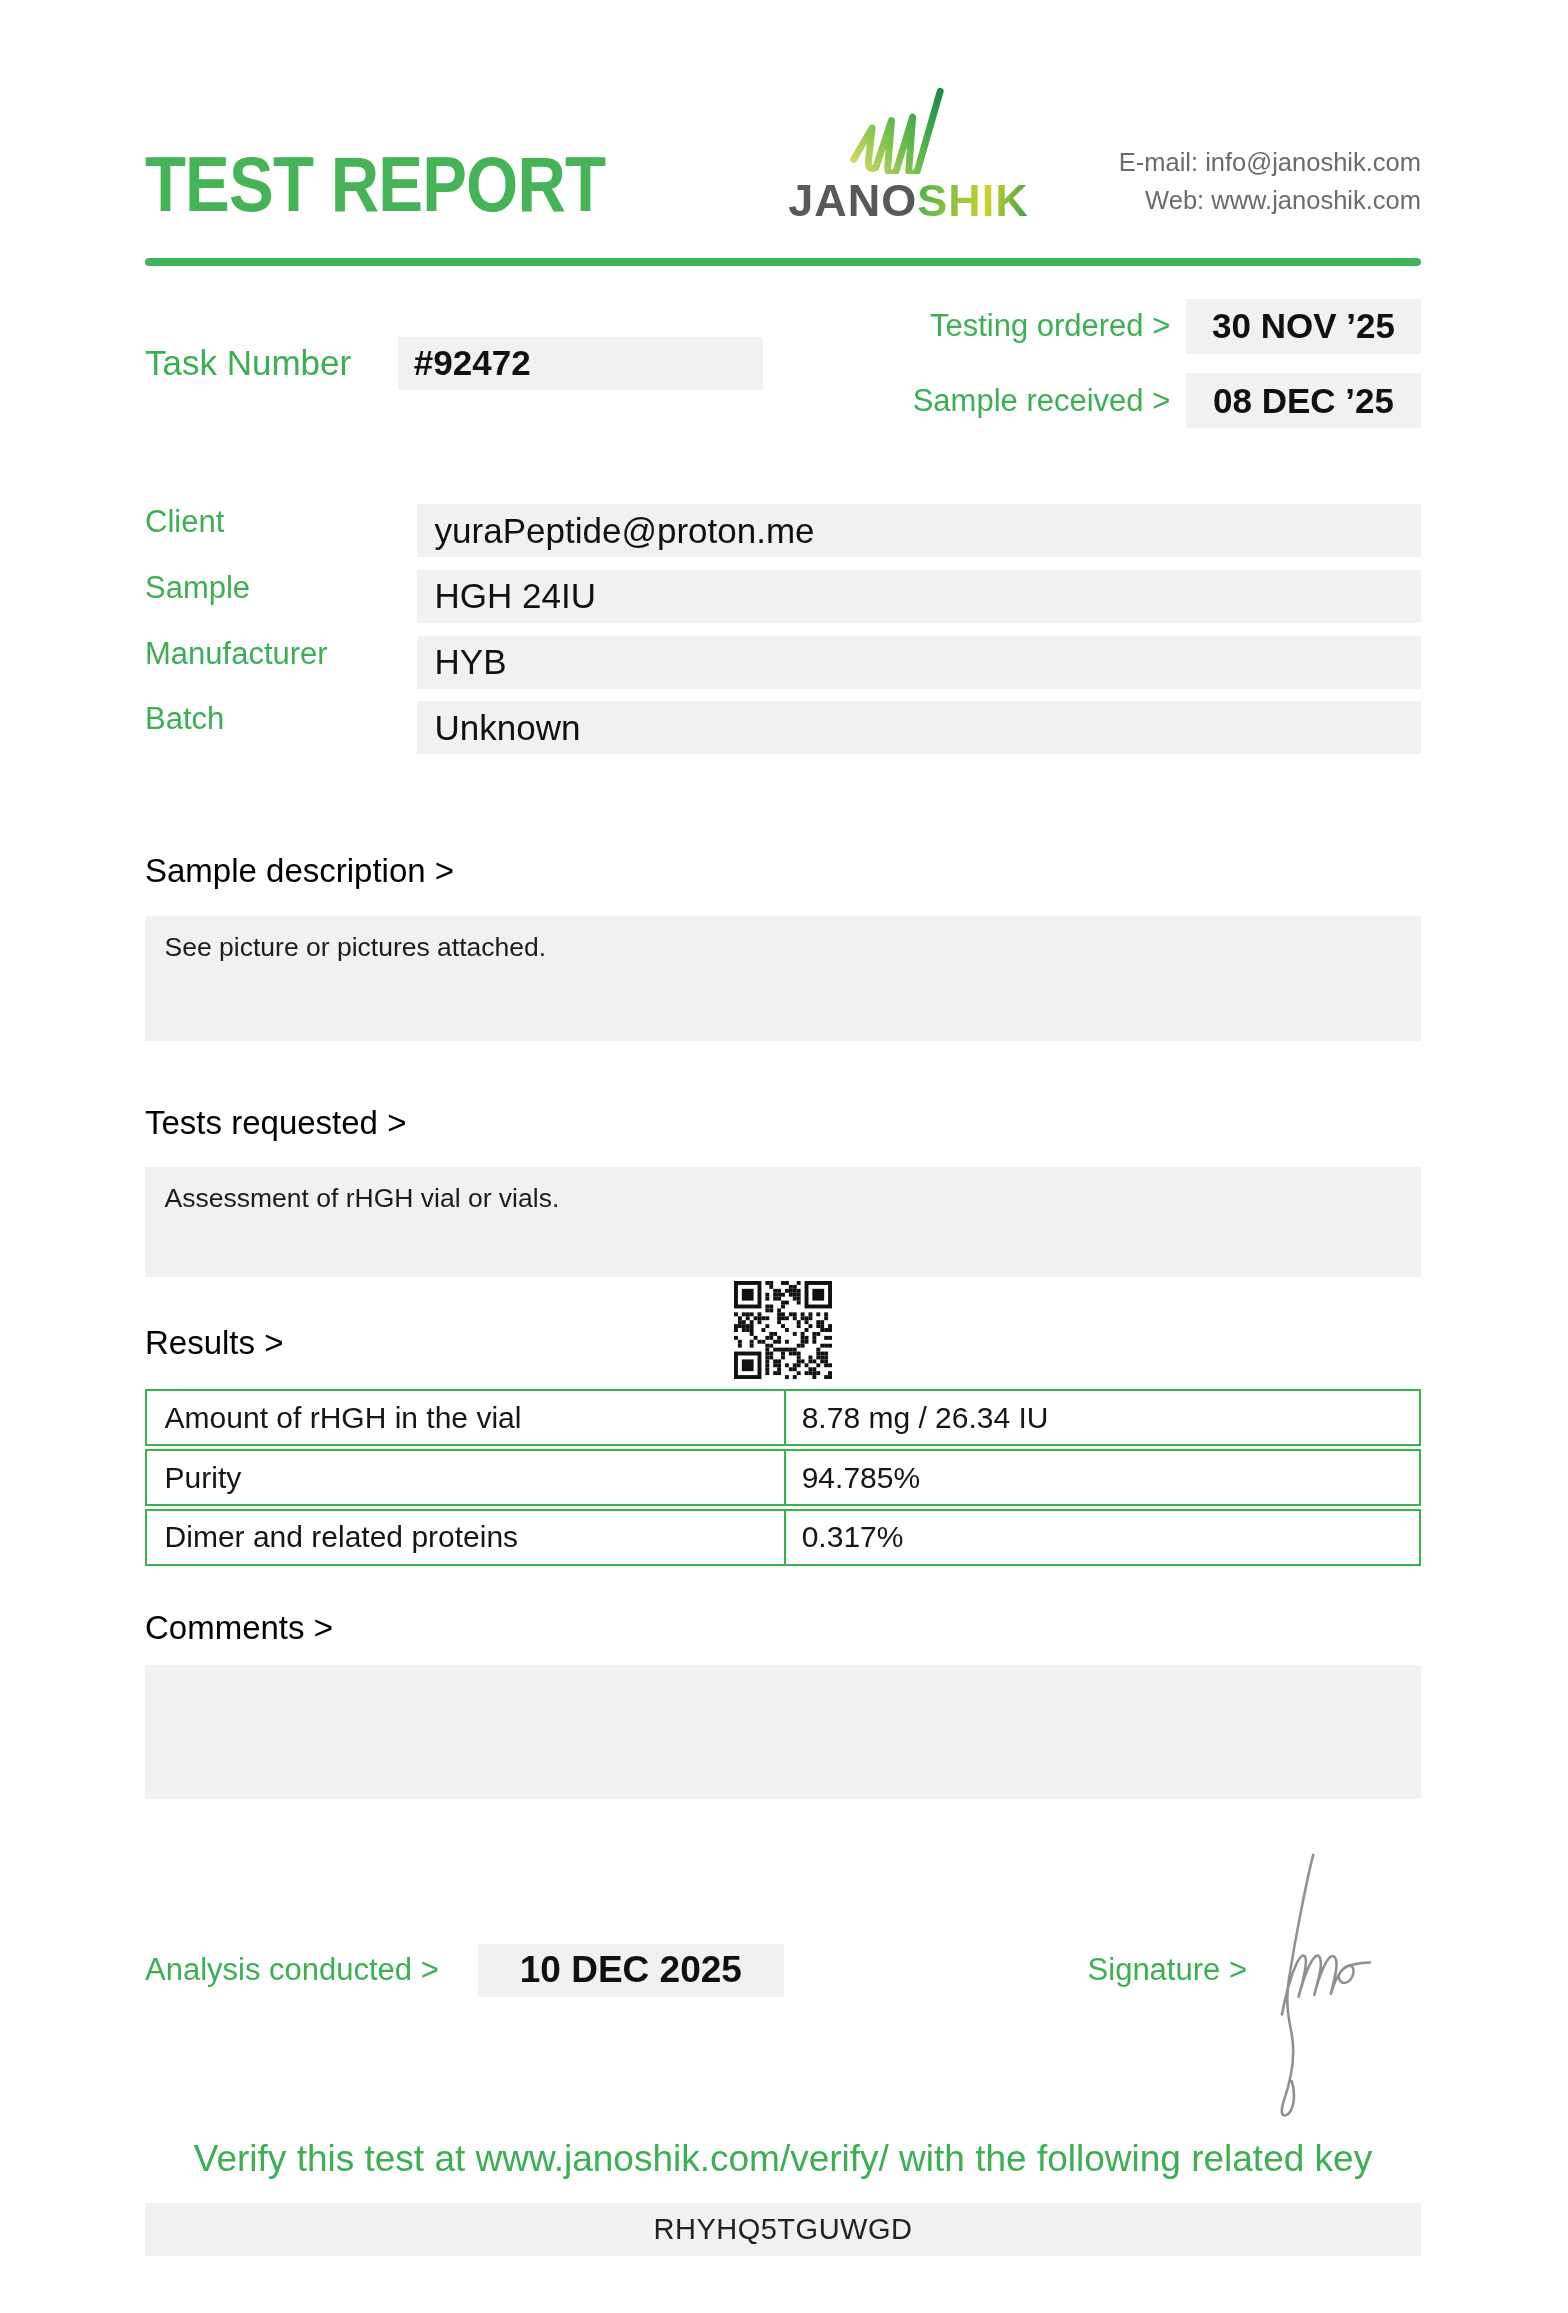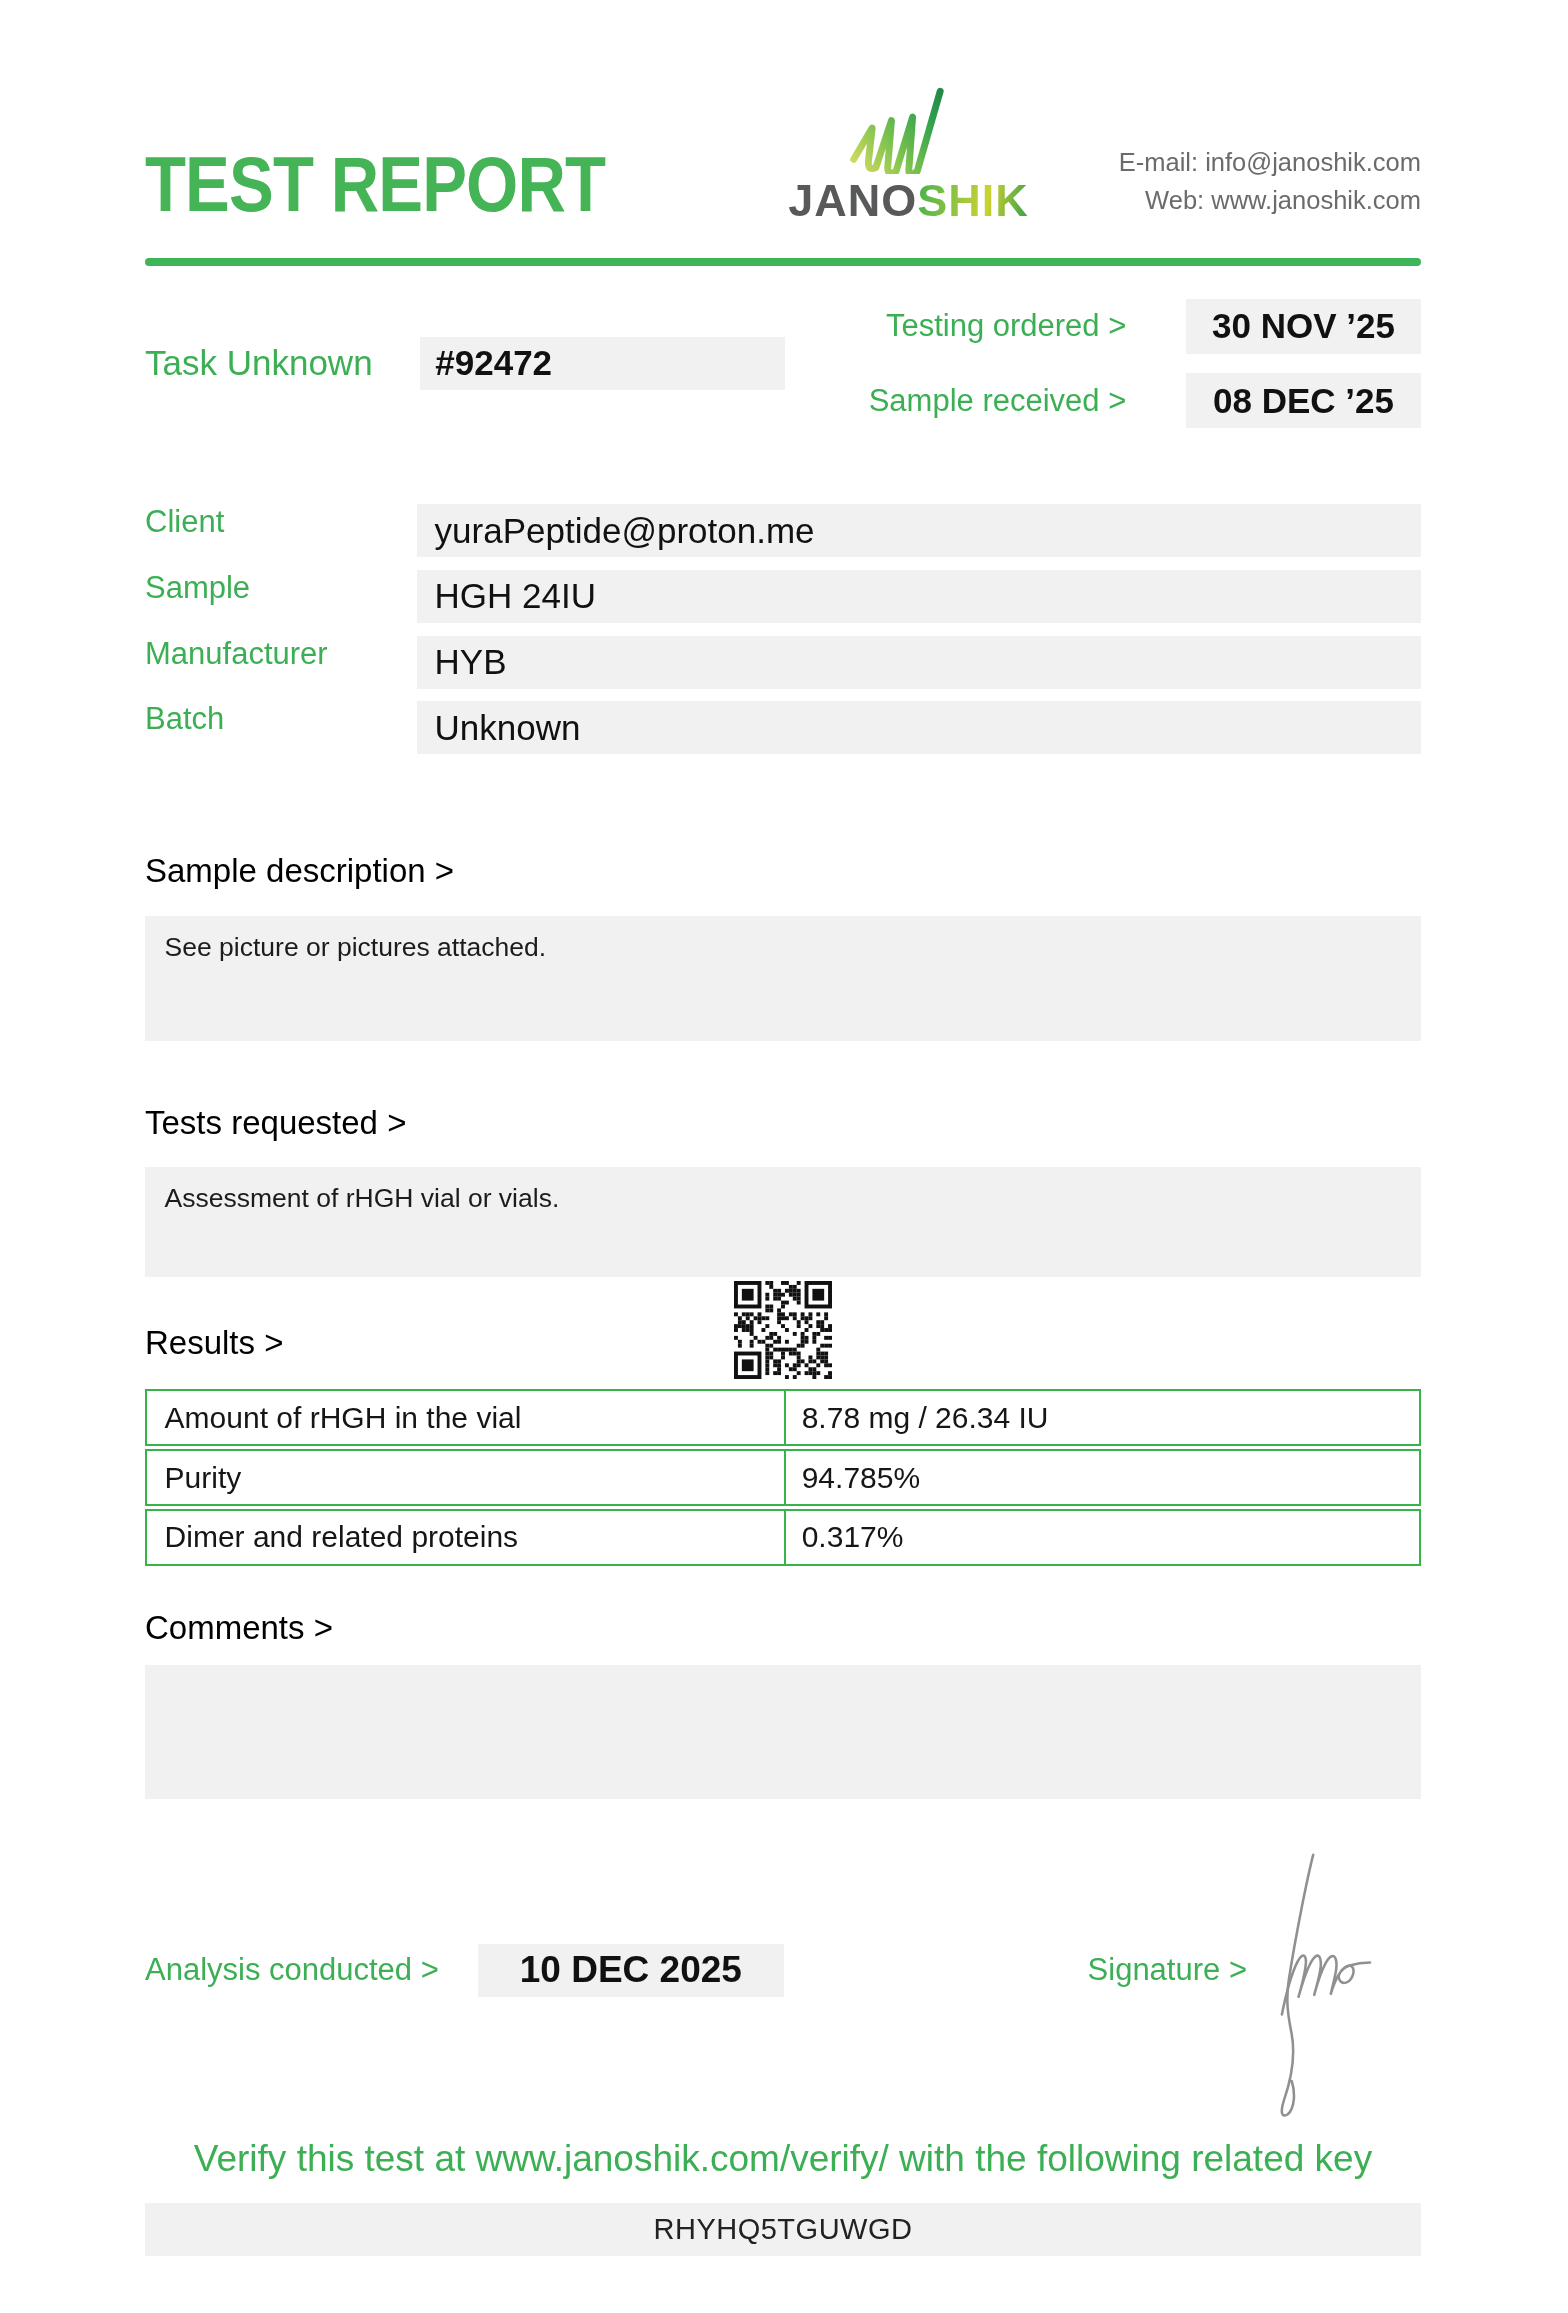--- a/index.html
+++ b/index.html
@@ -26,21 +26,21 @@
   .task-row { display:flex; justify-content:space-between; margin-top:33px; }
   .task-left { display:flex; align-items:center; }
   .lbl { color:#3caf54; font-size:31px; white-space:nowrap; }
   .task-lbl { font-size:35px; }
   .box { background:#f1f1f1; }
   .task-box { width:365px; height:53px; margin-left:47px; display:flex; align-items:center;
               padding-left:15.7px; font-size:35px; font-weight:bold; color:#111; }
   .task-right { display:flex; flex-direction:column; gap:19.6px; }
   .tr-row { display:flex; align-items:center; justify-content:flex-end; gap:15.7px; }
   .date-box { width:235px; height:55px; display:flex; align-items:center; justify-content:center;
-              font-size:35px; font-weight:bold; color:#111; white-space:nowrap;margin-left:44px; }
+              font-size:35px; font-weight:bold; color:#111; white-space:nowrap; }
 
   
   .details { margin-top:76px; }
   .kv { display:flex; margin-bottom:12.7px; }
   .kv .lbl { width:272px; }
   .kv .box { flex:1; height:53px; display:flex; align-items:center; padding-left:17.6px;
              font-size:35px; color:#111; }
 
   .sec { color:#000000; font-size:33px; }
   .sec-desc { margin-top:98px; }
@@ -102,21 +102,21 @@
       <div class="contact">
         <div>E-mail: info@janoshik.com</div>
         <div>Web: www.janoshik.com</div>
       </div>
     </div>
 
     <div class="rule"></div>
 
     <div class="task-row">
       <div class="task-left">
-        <span class="lbl task-lbl">Task Unknown</span>
+        <span class="lbl task-lbl">Task Number</span>
         <div class="box task-box">#92472</div>
       </div>
       <div class="task-right">
         <div class="tr-row">
           <span class="lbl">Testing ordered  &gt;</span>
           <div class="box date-box">30 NOV ’25</div>
         </div>
         <div class="tr-row">
           <span class="lbl">Sample received &gt;</span>
           <div class="box date-box">08 DEC ’25</div>

